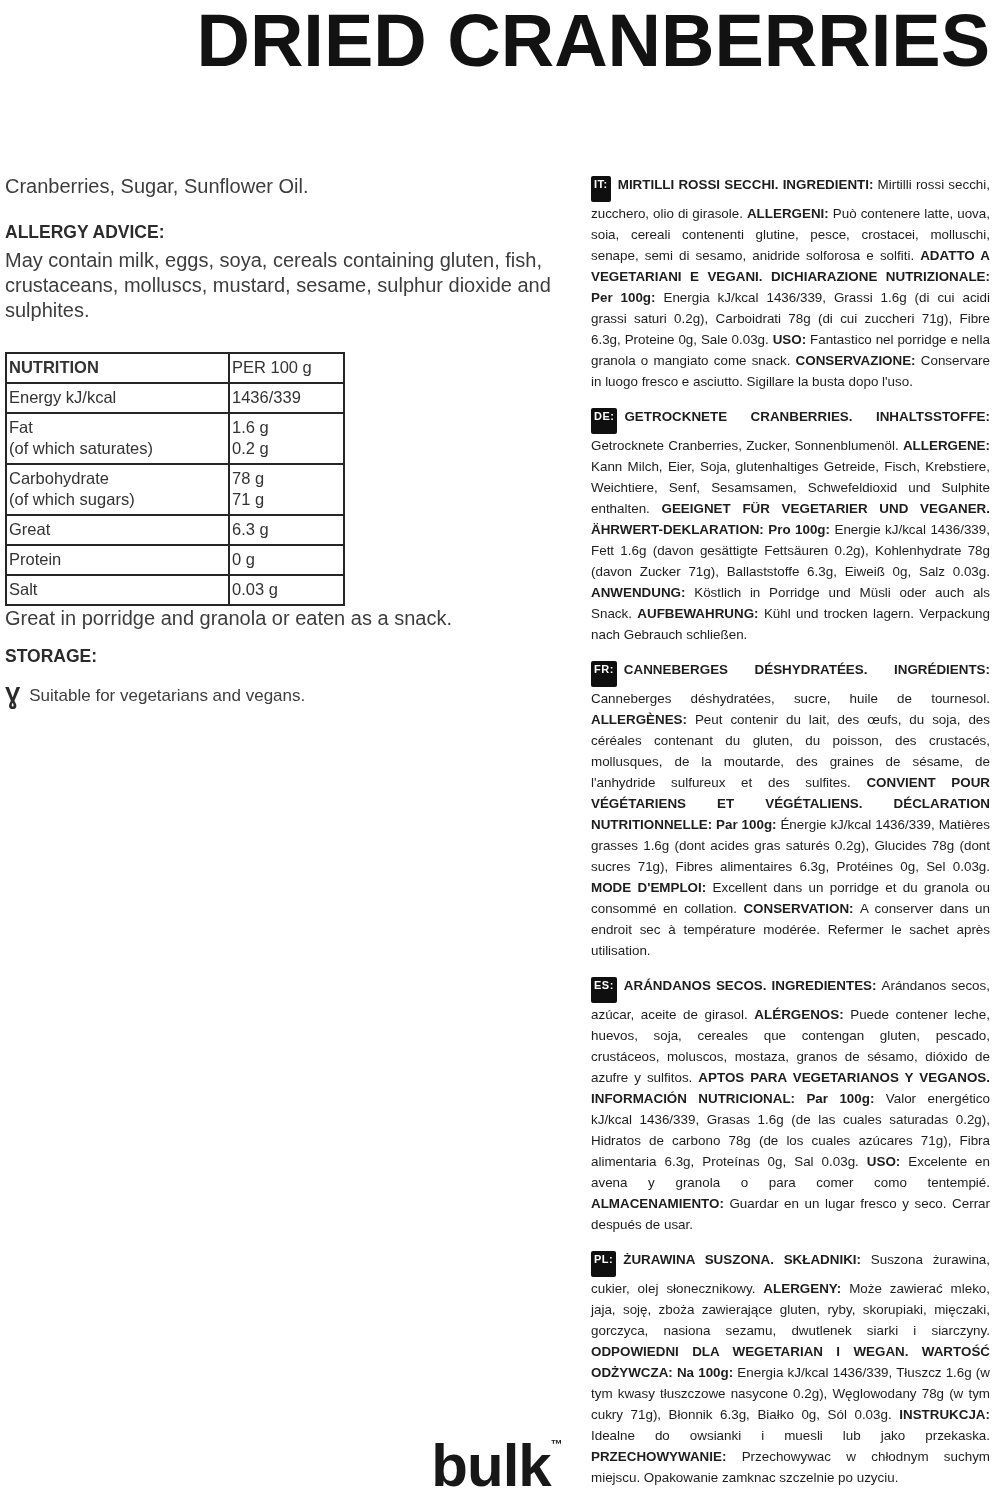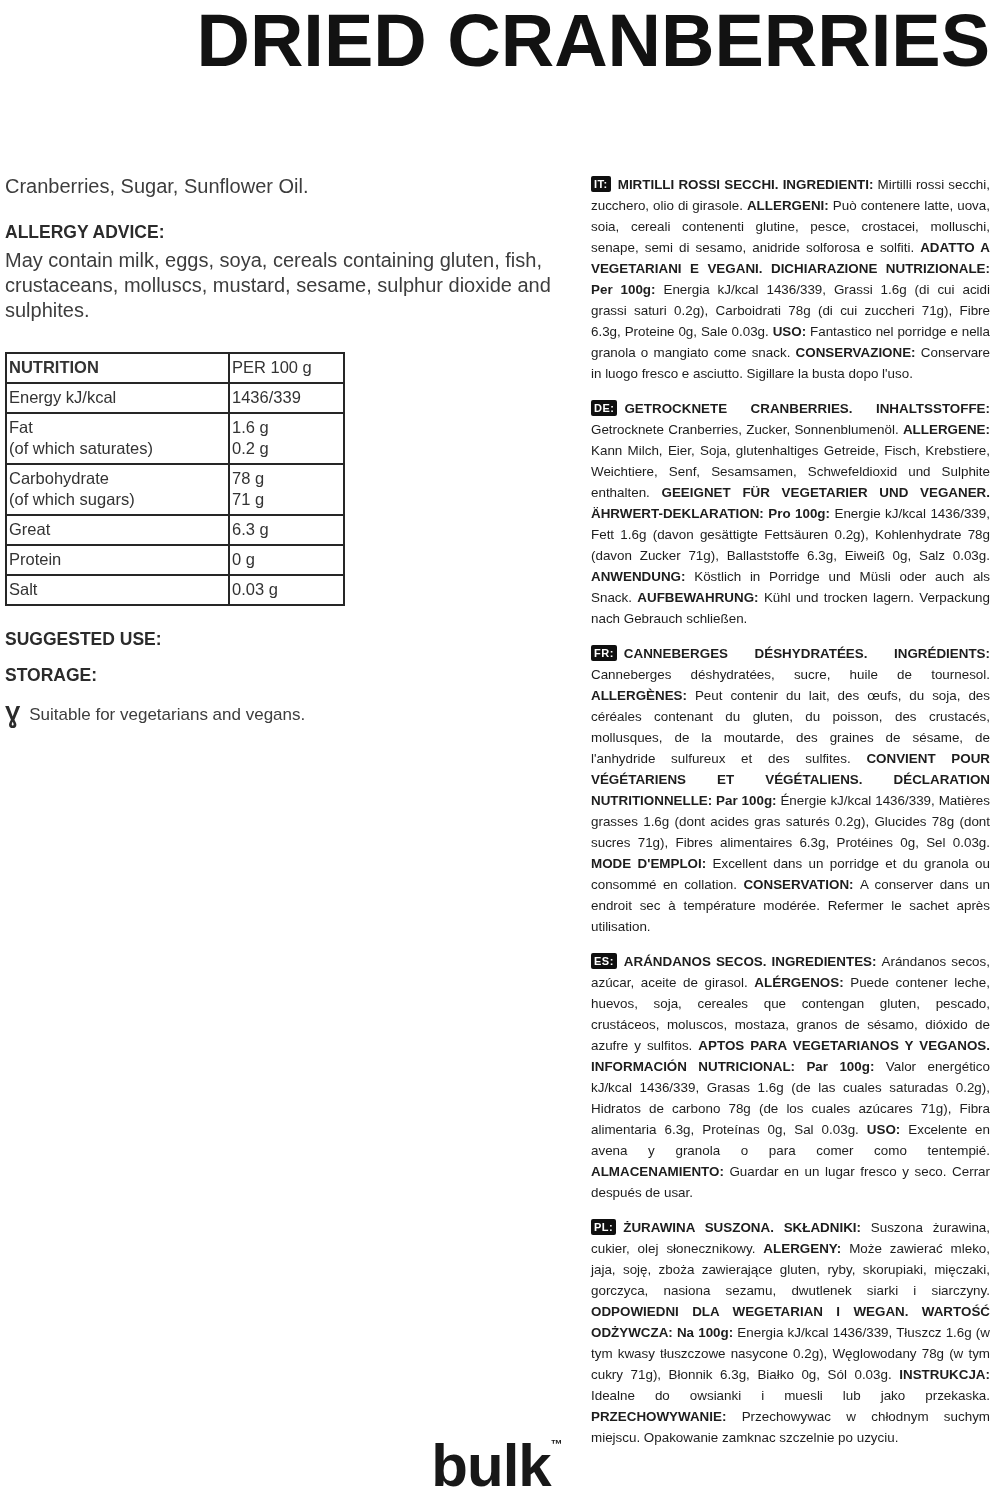--- a/index.html
+++ b/index.html
@@ -33,21 +33,21 @@
   .b { font-weight: bold; }
 
   .veg-line { margin-top: 17px; display: flex; align-items: center; font-size: 17px; color: #3d3d3d; }
   .veg-icon { font-size: 24px; font-weight: bold; color: #2b2b2b; line-height: 1; margin-right: 9px; }
 
   .lang { margin: 0 0 14px 0; }
   .lang:last-child { margin-bottom: 0; }
   .badge {
     display: inline-block; background: #0f0f0f; color: #ffffff;
     font-weight: bold; font-size: 11px; line-height: 13px;
-    padding: 2px 3px 1px; border-radius: 2px; letter-spacing: 0.5px;
+    padding: 2px 3px 11px; border-radius: 2px; letter-spacing: 0.5px;
     position: relative; top: -1px; margin-right: 7px;
   }
 
   .footer { position: absolute; left: 0; right: 0; bottom: 4px; text-align: center; }
   .logo { font-size: 60px; font-weight: bold; color: #181818; letter-spacing: -1px; line-height: 1; }
   .tm { font-size: 12px; font-weight: bold; vertical-align: top; position: relative; top: 2px; letter-spacing: 0; }
 </style>
 </head>
 <body>
 
@@ -121,21 +121,21 @@
               <td>
                 <div>Salt</div>
               </td>
               <td>
                 <div>0.03 g</div>
               </td>
             </tr>
           </tbody>
       </table>
 
-      <p class="h mt">SUGGESTED USE:</p>
+      <p class="body-text">Great in porridge and granola or eaten as a snack.</p>
 
       <p class="h" style="margin-top:15px">STORAGE:</p>
 
       <div class="veg-line">
         <span class="veg-icon">Ɣ</span>
         <span>Suitable for vegetarians and vegans.</span>
       </div>
     </div>
 
     <div class="right-col">

